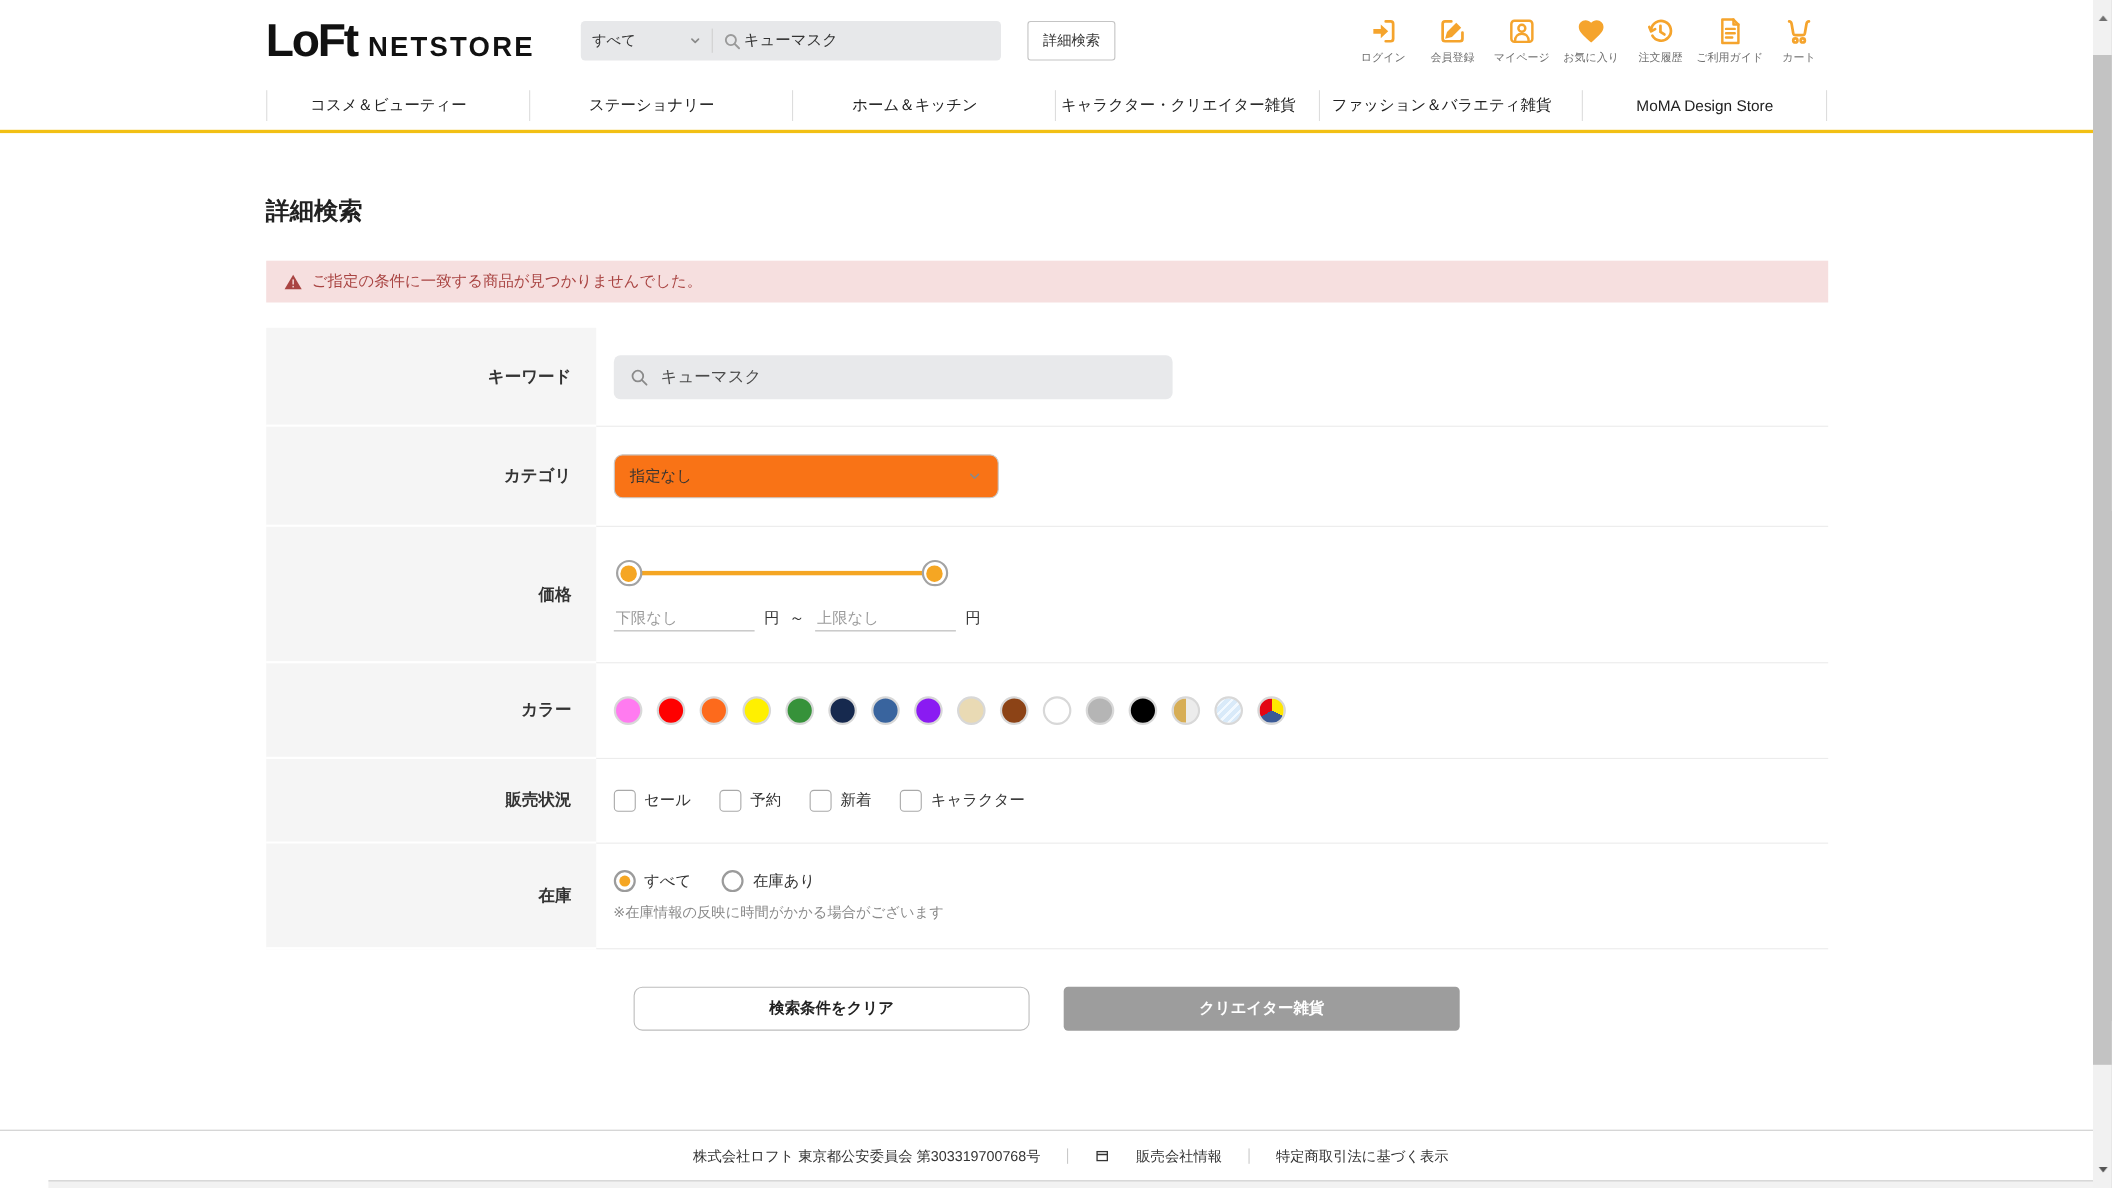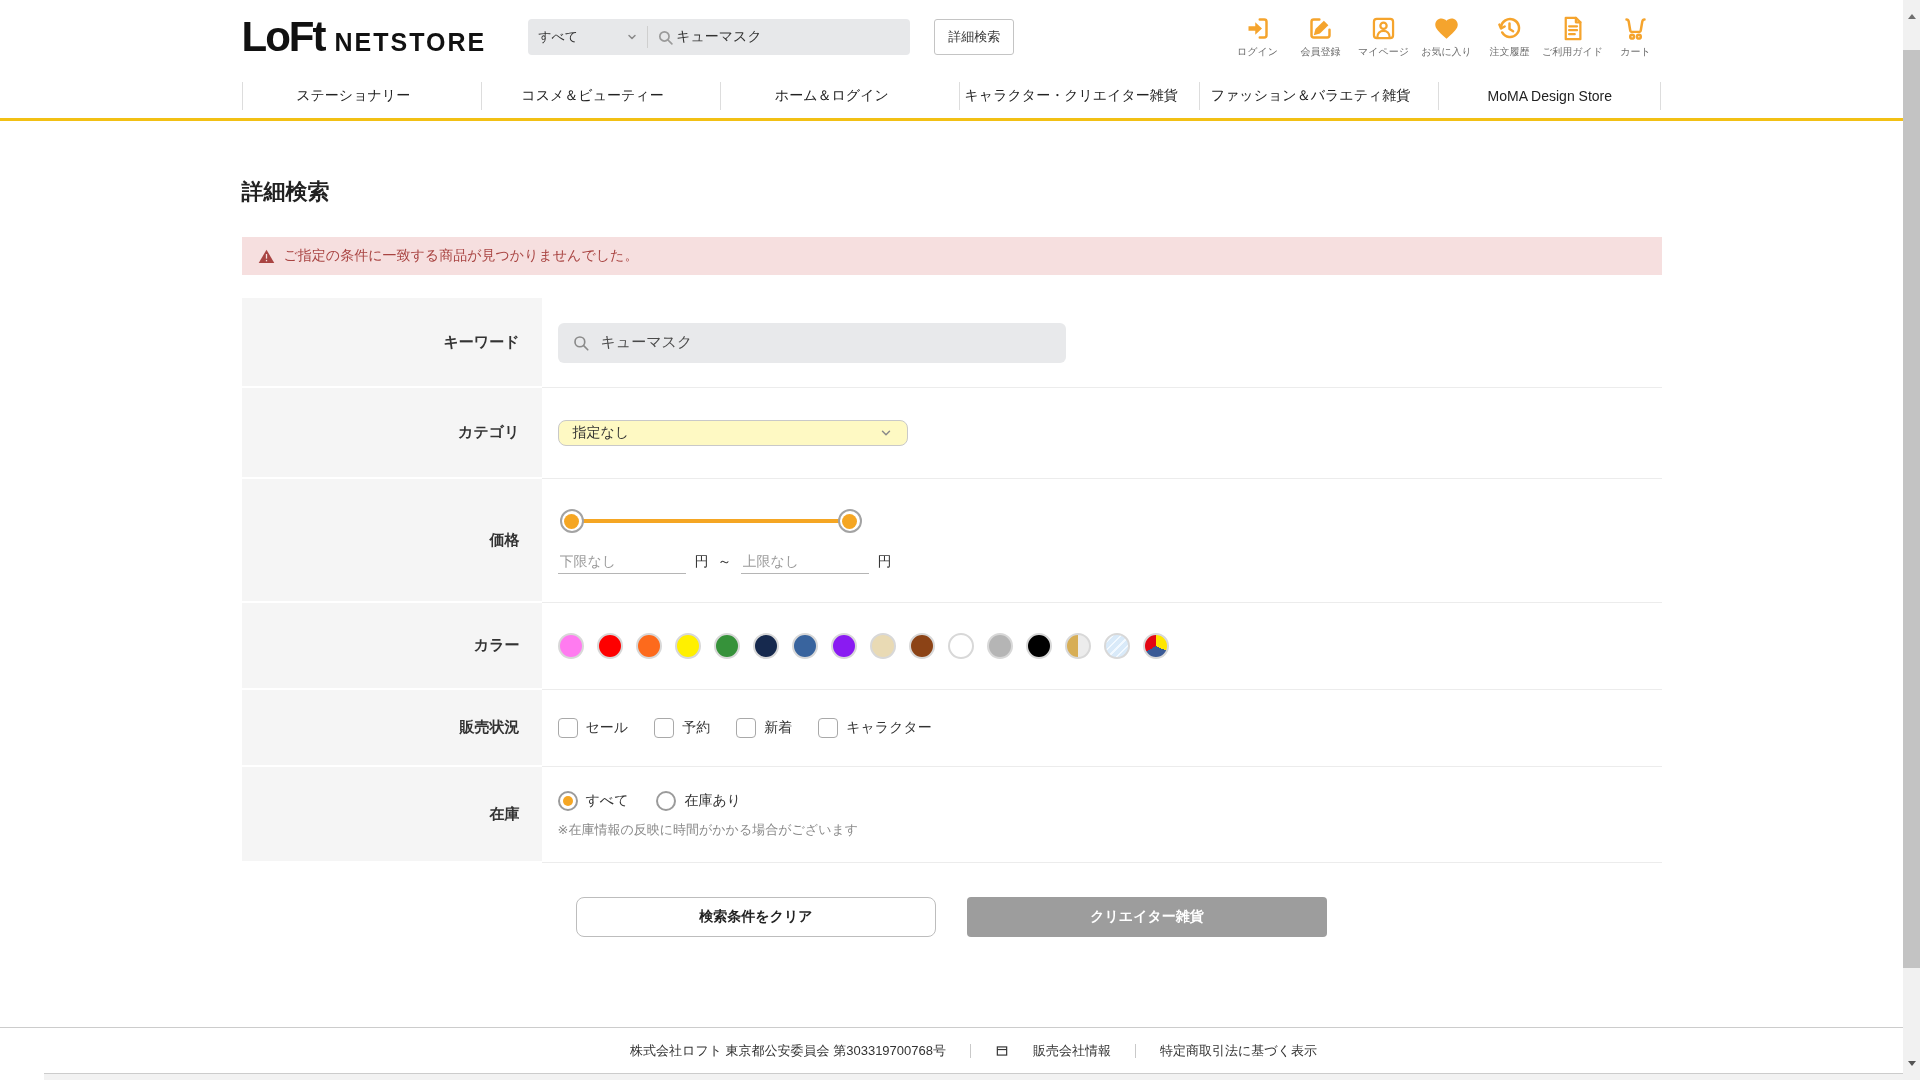--- a/index.html
+++ b/index.html
@@ -51,21 +51,21 @@
   .fcontent { flex:1; border-bottom:1px solid #ececec; display:flex; flex-direction:column;
               justify-content:center; padding-left:16px; }
   .row-keyword { height:90px; }  .row-category { height:91px; }  .row-price { height:124px; }
   .row-color { height:87px; }    .row-sales { height:77px; }     .row-stock { height:96px; }
 
   .kw-box { width:508px; height:40px; background:#E8E9EB; border-radius:6px; display:flex;
             align-items:center; padding:0 14px; gap:9px; }
   .kw-box input { flex:1; border:none; outline:none; background:transparent; font-size:15px; color:#4a4a4a;
                   font-family:inherit; }
 
-  .select-box { width:350px; height:26px; border:1px solid #c9c9c9; border-radius:8px; background:#fef9c3;
+  .select-box { width:350px; height:40px; border:1px solid #c9c9c9; border-radius:8px; background:#f97316;
                 display:flex; align-items:center; justify-content:space-between; padding:0 14px;
                 font-size:14px; color:#333; cursor:pointer; }
 
   .slider { width:302px; height:24px; position:relative; margin:2px 0 16px 2px; }
   .slider-track { position:absolute; left:10px; right:10px; top:10px; height:4px; background:#F5A623; }
   .slider-handle { position:absolute; top:0; width:24px; height:24px; border:2px solid #A3A3A3; border-radius:50%;
                    background:#fff; display:flex; align-items:center; justify-content:center; cursor:grab; }
   .slider-handle::after { content:""; width:15px; height:15px; border-radius:50%; background:#F5A623; }
   .slider-handle.left { left:0; }  .slider-handle.right { right:0; }
   .price-inputs { display:flex; align-items:center; gap:9px; font-size:14px; color:#333; }
@@ -191,23 +191,23 @@
             <circle cx="15" cy="19.3" r="1.7"></circle>
           </svg>
           <span class="util-label">カート</span>
         </div>
       </nav>
     </div>
   </header>
 
   <nav class="catnav">
     <div class="container catnav-inner">
+      <div class="catnav-item">コスメ＆ビューティー</div>
       <div class="catnav-item">ステーショナリー</div>
-      <div class="catnav-item">コスメ＆ビューティー</div>
-      <div class="catnav-item">ホーム＆ログイン</div>
+      <div class="catnav-item">ホーム＆キッチン</div>
       <div class="catnav-item">キャラクター・クリエイター雑貨</div>
       <div class="catnav-item">ファッション＆バラエティ雑貨</div>
       <div class="catnav-item">MoMA Design Store</div>
     </div>
   </nav>
 
   <main>
     <div class="container">
       <h1 class="page-title">詳細検索</h1>
 

